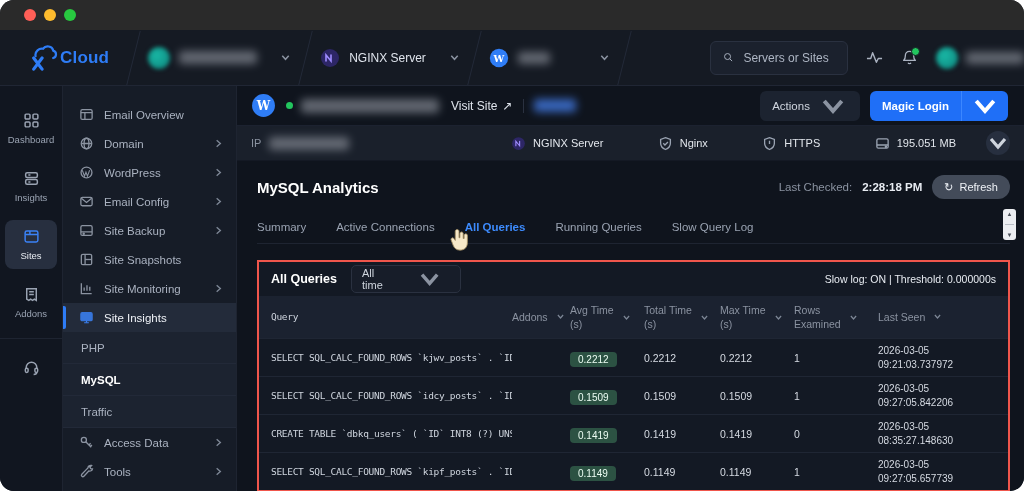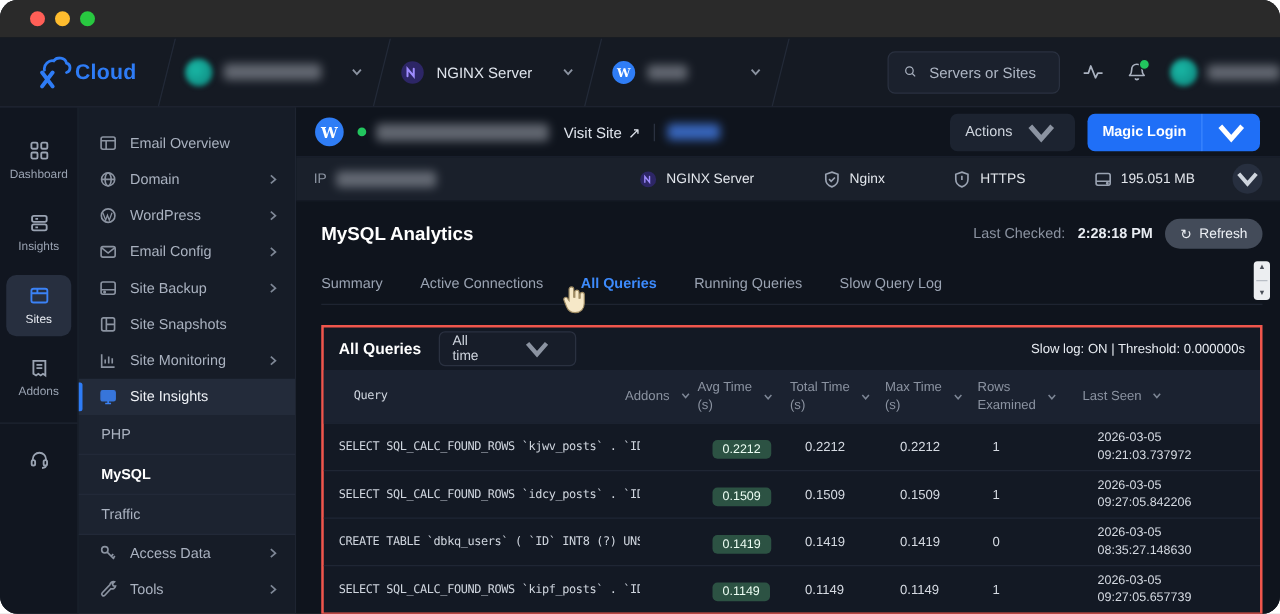--- a/index.html
+++ b/index.html
@@ -87,21 +87,21 @@
   .spinner .a{font-size:6px;color:#4a4f58;line-height:1;}
   .spinner .mid{width:9px;height:1px;background:#b9bec6;}
 
   
   .panel{margin-top:16px;border:2px solid #f0564c;background:#131924;}
   .panel-head{display:flex;align-items:center;height:34px;padding:0 12px;}
   .panel-title{color:#ffffff;font-size:12.5px;font-weight:bold;margin-right:14px;}
   .filter{display:flex;align-items:center;gap:26px;border:1px solid #2a3140;background:#171d29;border-radius:5px;height:26px;padding:0 10px;color:#cfd5de;font-size:11px;cursor:pointer;}
   .slowlog{margin-left:auto;color:#e8ecf2;font-size:10.5px;font-weight:normal;}
 
-  .thead{display:flex;align-items:center;background:#1b2230;min-height:42px;padding:0 24px;}
+  .thead{display:flex;align-items:center;background:#1b2230;min-height:42px;padding:0 12px;}
   .th{display:flex;align-items:center;gap:8px;color:#8b93a1;font-size:10.5px;white-space:pre-line;line-height:1.35;}
   .th .sc{color:#7d8695;display:flex;}
   .trow{display:flex;align-items:center;min-height:33px;padding:2px 12px;border-top:1px solid #1f2634;}
   .c-query{flex:1;min-width:0;font-family:"DejaVu Sans Mono",monospace;font-size:9.5px;color:#cfd5de;letter-spacing:-0.3px;overflow:hidden;white-space:nowrap;}
   .c-count{width:58px;}
   .c-avg{width:74px;}
   .c-total{width:76px;}
   .c-max{width:74px;}
   .c-rows{width:84px;}
   .c-seen{width:118px;}

